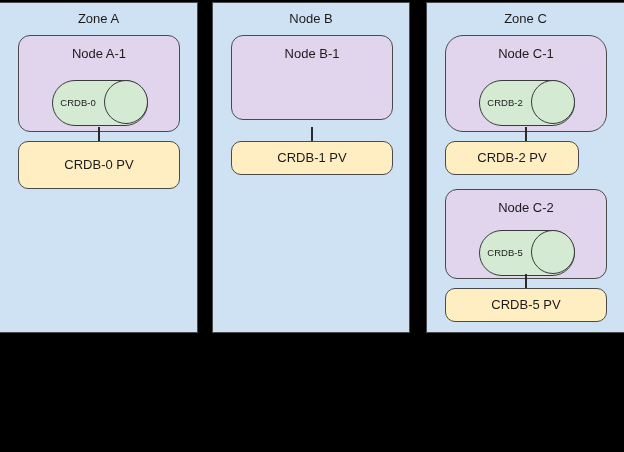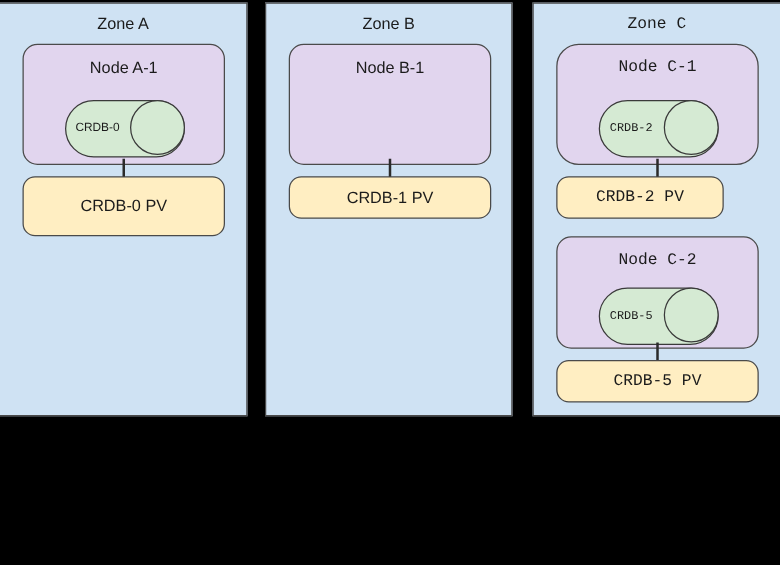--- a/index.html
+++ b/index.html
@@ -27,21 +27,21 @@
     position: absolute;
     top: 2px;
     height: 331px;
     background: #cfe2f3;
     border: 1px solid #4a4a4a;
     box-sizing: border-box;
     padding-left: 16px;
   }
   .zone-a { left: 0px;   width: 198px; border-left: none; }
   .zone-b { left: 212px; width: 198px; }
-  .zone-c { left: 426px; width: 198px; border-right: none; font-family: Liberation Mono, monospace; }
+  .zone-c { left: 426px; width: 198px; border-right: none; }
 
   .zone-title {
     position: absolute;
     top: 8px;
     left: 0;
     right: 0;
     text-align: center;
     font-size: 13px;
     color: #1b1b1b;
     line-height: 16px;
@@ -151,23 +151,23 @@
     </div>
 
     <div class="connector" style="left:98px; top:124px; height:16px;"></div>
 
     <div class="pv" style="left:18px; top:138px; width:162px; height:48px;">
       <span class="pv-label">CRDB-0 PV</span>
     </div>
   </div>
 
   <div class="zone zone-b">
-    <div class="zone-title">Zone B</div>
-
-    <div class="node" style="left:18px; top:32px; width:162px; height:97px;">
+    <div class="zone-title">Node B</div>
+
+    <div class="node" style="left:18px; top:32px; width:162px; height:85px;">
       <div class="node-label">Node B-1</div>
     </div>
 
     <div class="connector" style="left:98px; top:124px; height:16px;"></div>
 
     <div class="pv" style="left:18px; top:138px; width:162px; height:34px;">
       <span class="pv-label">CRDB-1 PV</span>
     </div>
 
   </div>

